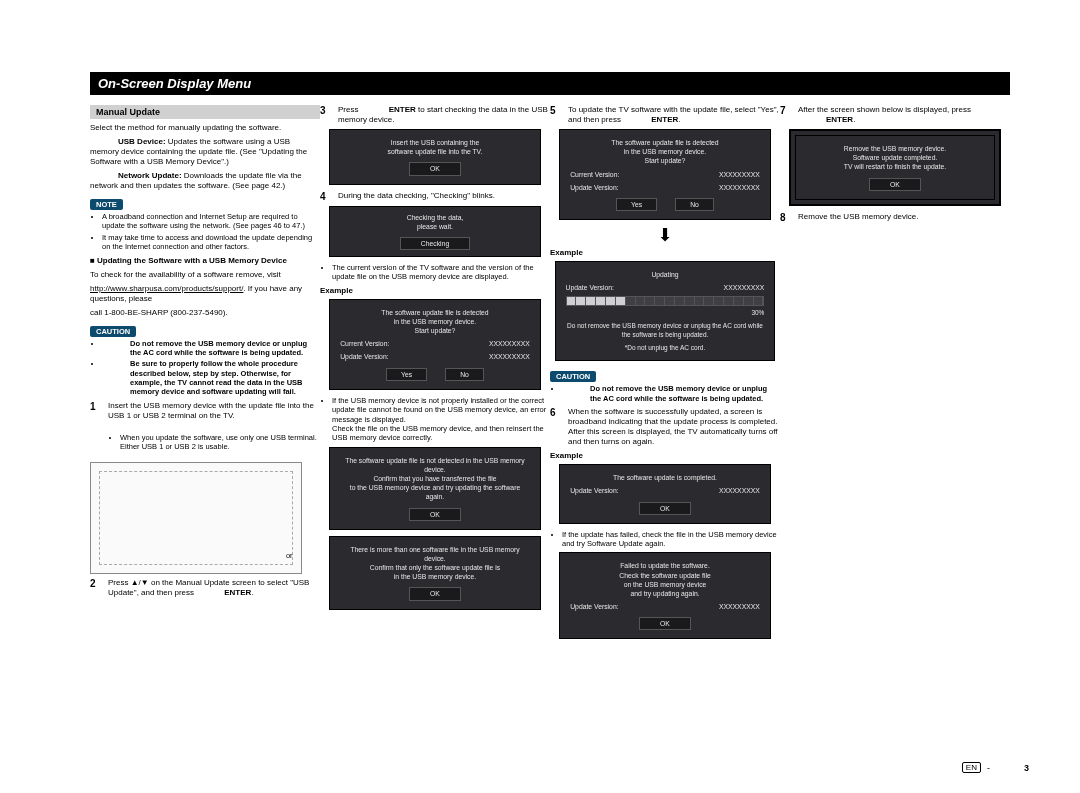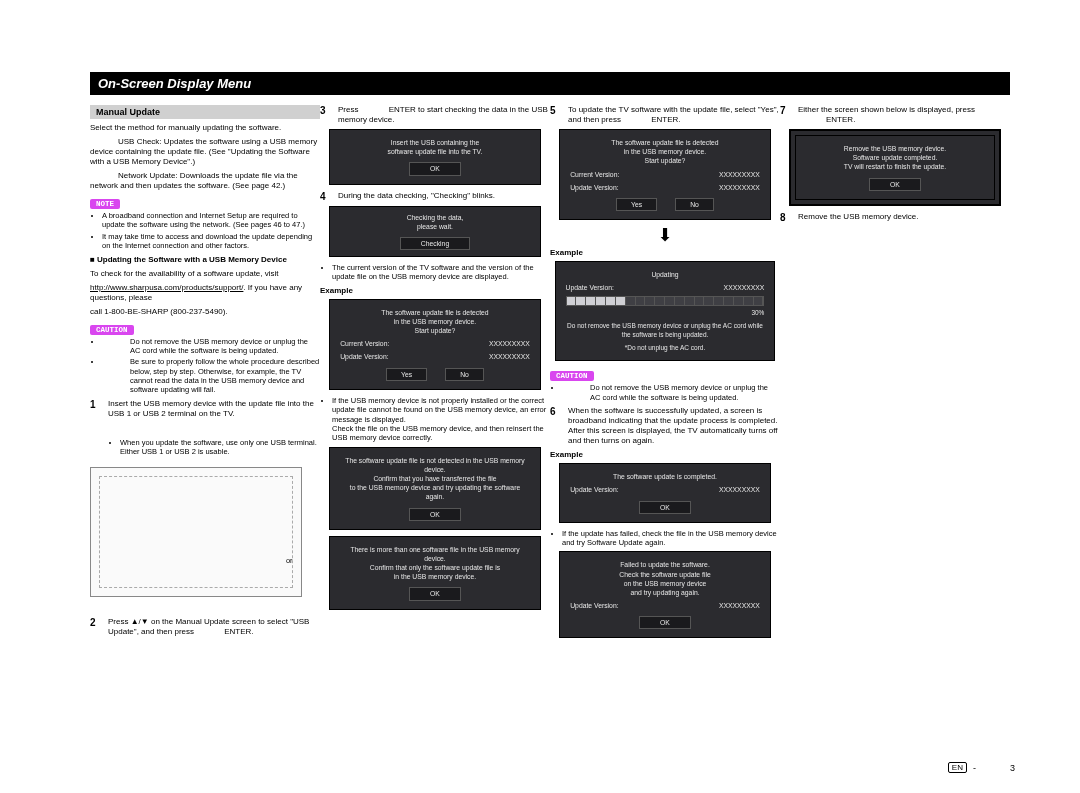--- a/index.html
+++ b/index.html
@@ -28,34 +28,33 @@
   .col { flex: 1; min-width: 0; }
   .section-head {
     background: #d0d0d0;
     color: #000;
     font-weight: bold;
     font-size: 9px;
     padding: 2px 6px;
     margin-bottom: 4px;
   }
   p { font-size: 8px; line-height: 1.25; margin-bottom: 4px; }
-  .bold { font-weight: normal; padding-left: 28px; }
+  .bold { font-weight: bold; padding-left: 28px; }
   ul.bullets { list-style: disc; padding-left: 12px; margin-bottom: 4px; }
   ul.bullets li { font-size: 8px; line-height: 1.25; margin-bottom: 2px; }
   ul.bullets.tight li { font-size: 7.5px; }
   .pill {
     display: inline-block;
-    background: #d946ef;
+    background: #0c4a6e;
     color: #fff;
     font-weight: bold;
     font-size: 7.5px;
     padding: 1px 6px;
     border-radius: 2px;
     margin: 4px 0 2px;
-    font-family: Liberation Mono, monospace;
   }
   .blk { font-weight: bold; }
   a.link { color: #000; text-decoration: underline; text-align: right; }
   .stepline { display: flex; gap: 6px; margin-bottom: 4px; }
   .stepnum { font-weight: bold; font-size: 10px; min-width: 12px; }
   .steptxt { flex: 1; font-size: 8px; line-height: 1.25; }
   .example-label { font-size: 8px; font-weight: bold; text-align: left; margin: 4px 0 2px; }
 
   
   .osd {
@@ -87,83 +86,83 @@
   .progseg { flex:1; border-right:1px solid #555; background:#3f3f44; }
   .progseg.lit { background:#cfcfd4; }
   .progpct { text-align:right; font-size:6.5px; }
   .cautiontxt { font-size:6.5px; margin-top:4px; }
 
   .arrow-down { text-align:center; font-size:18px; line-height:1; margin:2px 0; }
 
   
   .usb-fig {
     border: 1px solid #888;
-    height: 130px;
+    height: 112px;
     width: 92%;
-    margin: 6px 0 20px;
+    margin: 6px 0 4px;
     position: relative;
     background: linear-gradient(135deg,#fafafa 0,#fafafa 100%);
   }
   .usb-fig::before {
     content: "";
     position:absolute; inset:8px;
     border:1px dashed #aaa;
   }
   .usb-fig .or {
     position:absolute; right:8px; top:88px; font-size:7.5px;
   }
 
   .pagefoot {
-    position:absolute; right:65px; bottom:20px;
+    position:absolute; right:51px; bottom:20px;
     font-size:9px; display:flex; align-items:center; gap:6px;
   }
   .pagefoot .en {
     border:1px solid #000; border-radius:2px; padding:0 3px; font-size:8px;
   }
 </style>
 </head>
 <body>
 
 <div class="title-bar">On-Screen Display Menu</div>
 
 <div class="columns">
 
   <div class="col">
     <div class="section-head">Manual Update</div>
     <p>Select the method for manually updating the software.</p>
     <p>
-      <span class="bold">USB Check:</span><span> Updates the software using a USB memory device containing the update file. (See "Updating the Software with a USB Memory Device".)</span>
+      <span class="bold">USB Device:</span><span> Updates the software using a USB memory device containing the update file. (See "Updating the Software with a USB Memory Device".)</span>
     </p>
     <p>
       <span class="bold">Network Update:</span><span> Downloads the update file via the network and then updates the software. (See page 42.)</span>
     </p>
     <div class="pill">NOTE</div>
     <ul class="bullets tight">
       <li>A broadband connection and Internet Setup are required to update the software using the network. (See pages 46 to 47.)</li>
       <li>It may take time to access and download the update depending on the Internet connection and other factors.</li>
     </ul>
     <p class="blk">■ Updating the Software with a USB Memory Device</p>
     <p>
-      <span>To check for the availability of a software update, visit</span>
+      <span>To check for the availability of a software remove, visit</span>
     </p>
     <p>
       <a class="link">http://www.sharpusa.com/products/support/</a><span>. If you have any questions, please</span>
     </p>
     <p>call 1-800-BE-SHARP (800-237-5490).</p>
     <div class="pill">CAUTION</div>
     <ul class="bullets tight">
       <li class="bold">Do not remove the USB memory device or unplug the AC cord while the software is being updated.</li>
       <li class="bold">Be sure to properly follow the whole procedure described below, step by step. Otherwise, for example, the TV cannot read the data in the USB memory device and software updating will fail.</li>
     </ul>
 
     <div class="stepline">
       <div class="stepnum">1</div>
       <div class="steptxt">
         <span>Insert the USB memory device with the update file into the USB 1 or USB 2 terminal on the TV.</span>
-        <ul class="bullets tight" style="margin-top:19px;">
+        <ul class="bullets tight" style="margin-top:12px;">
           <li>When you update the software, use only one USB terminal. Either USB 1 or USB 2 is usable.</li>
         </ul>
       </div>
     </div>
 
     <div class="usb-fig">
       <span class="or">or</span>
     </div>
 
     <div class="stepline">
@@ -336,21 +335,21 @@
         <div class="r">XXXXXXXXX</div>
       </div>
       <div style="margin-top:6px;"><span class="btn1">OK</span></div>
     </div>
   </div>
 
   <div class="col">
     <div class="stepline">
       <div class="stepnum">7</div>
       <div class="steptxt">
-        <span>Either the screen shown below is displayed, press </span><span class="bold">ENTER</span><span>.</span>
+        <span>After the screen shown below is displayed, press </span><span class="bold">ENTER</span><span>.</span>
       </div>
     </div>
     <div class="osd" style="border:2px solid #000; padding:4px;">
       <div class="osd" style="margin:0; width:100%;">
         <div>Remove the USB memory device.</div>
         <div>Software update completed.</div>
         <div>TV will restart to finish the update.</div>
         <div style="margin-top:6px;"><span class="btn1">OK</span></div>
       </div>
     </div>

